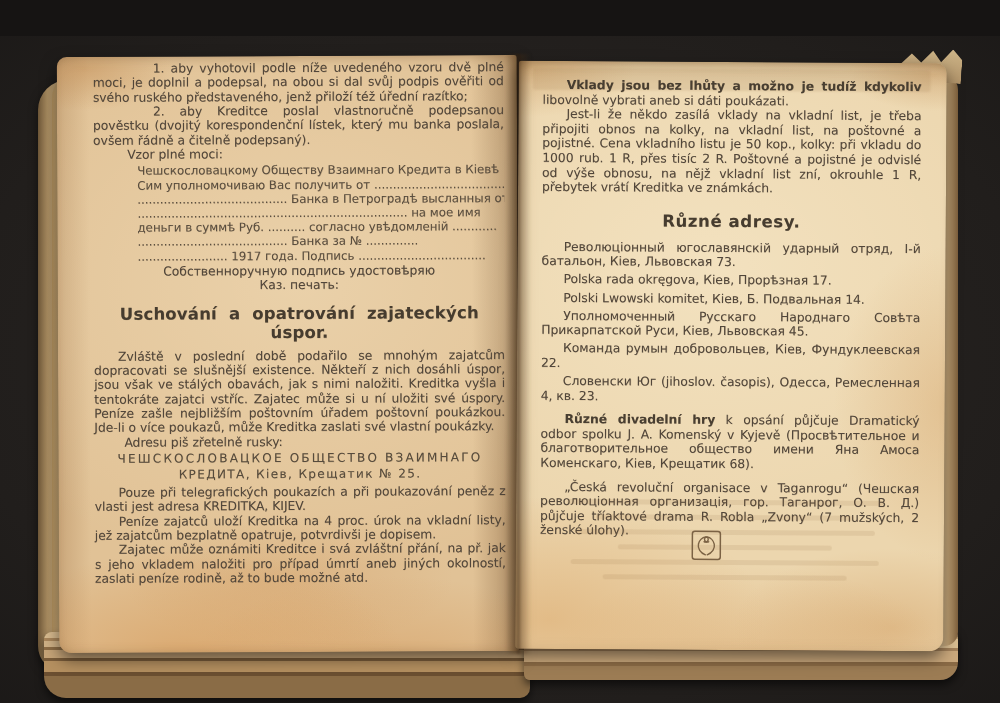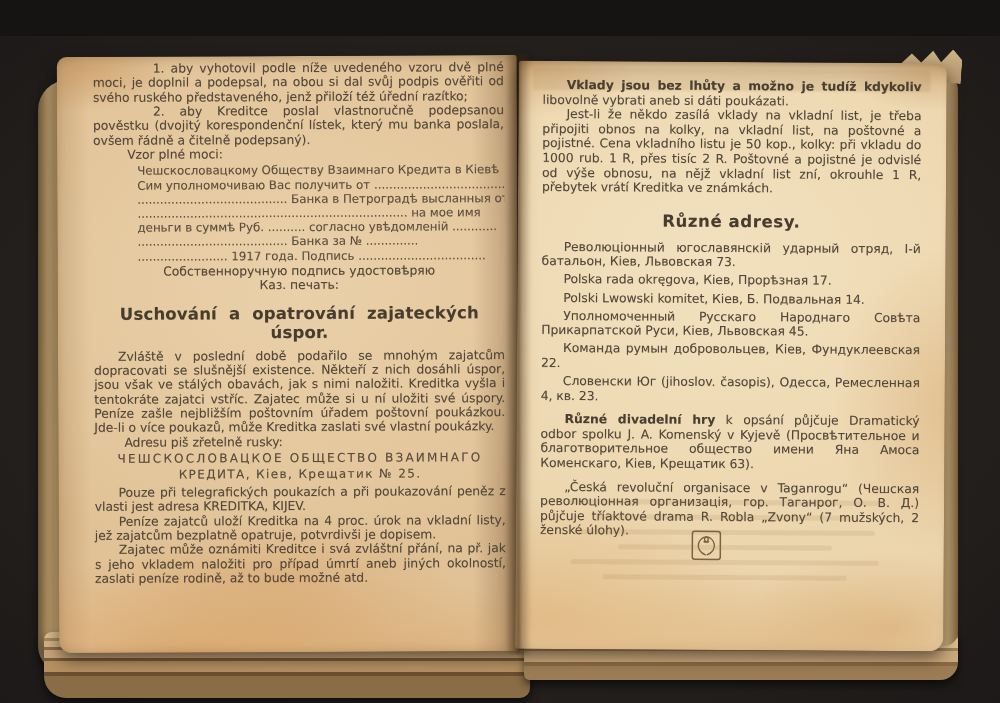--- a/index.html
+++ b/index.html
@@ -172,21 +172,21 @@
 
       <h2 class="h-right">Různé adresy.</h2>
 
       <p class="addr">Революціонный югославянскій ударный отряд, І-й батальон, Кіев, Львовская 73.</p>
       <p class="addr">Polska rada okręgova, Кіев, Прорѣзная 17.</p>
       <p class="addr">Polski Lwowski komitet, Кіев, Б. Подвальная 14.</p>
       <p class="addr">Уполномоченный Русскаго Народнаго Совѣта Прикарпатской Руси, Кіев, Львовская 45.</p>
       <p class="addr">Команда румын добровольцев, Кіев, Фундуклеевская 22.</p>
       <p class="addr">Словенски Юг (jihoslov. časopis), Одесса, Ремесленная 4, кв. 23.</p>
 
-      <p class="para gap-top"><span class="bold">Různé divadelní hry</span><span> k opsání půjčuje Dramatický odbor spolku J. A. Komenský v Kyjevě (Просвѣтительное и благотворительное общество имени Яна Амоса Коменскаго, Кіев, Крещатик 63).</span></p>
+      <p class="para gap-top"><span class="bold">Různé divadelní hry</span><span> k opsání půjčuje Dramatický odbor spolku J. A. Komenský v Kyjevě (Просвѣтительное и благотворительное общество имени Яна Амоса Коменскаго, Кіев, Крещатик 68).</span></p>
       <p class="para gap-top">„Česká revoluční organisace v Taganrogu“ (Чешская революціонная организація, гор. Таганрог, О. В. Д.) půjčuje tříaktové drama R. Robla „Zvony“ (7 mužských, 2 ženské úlohy).</p>
     </div>
 
     <div class="ghost">
       <div class="ghost-line" style="width:88%"></div>
       <div class="ghost-line" style="width:72%"></div>
       <div class="ghost-line" style="width:84%"></div>
       <div class="ghost-line" style="width:60%"></div>
       <div class="ghost-line" style="width:86%"></div>
       <div class="ghost-line" style="width:68%"></div>

